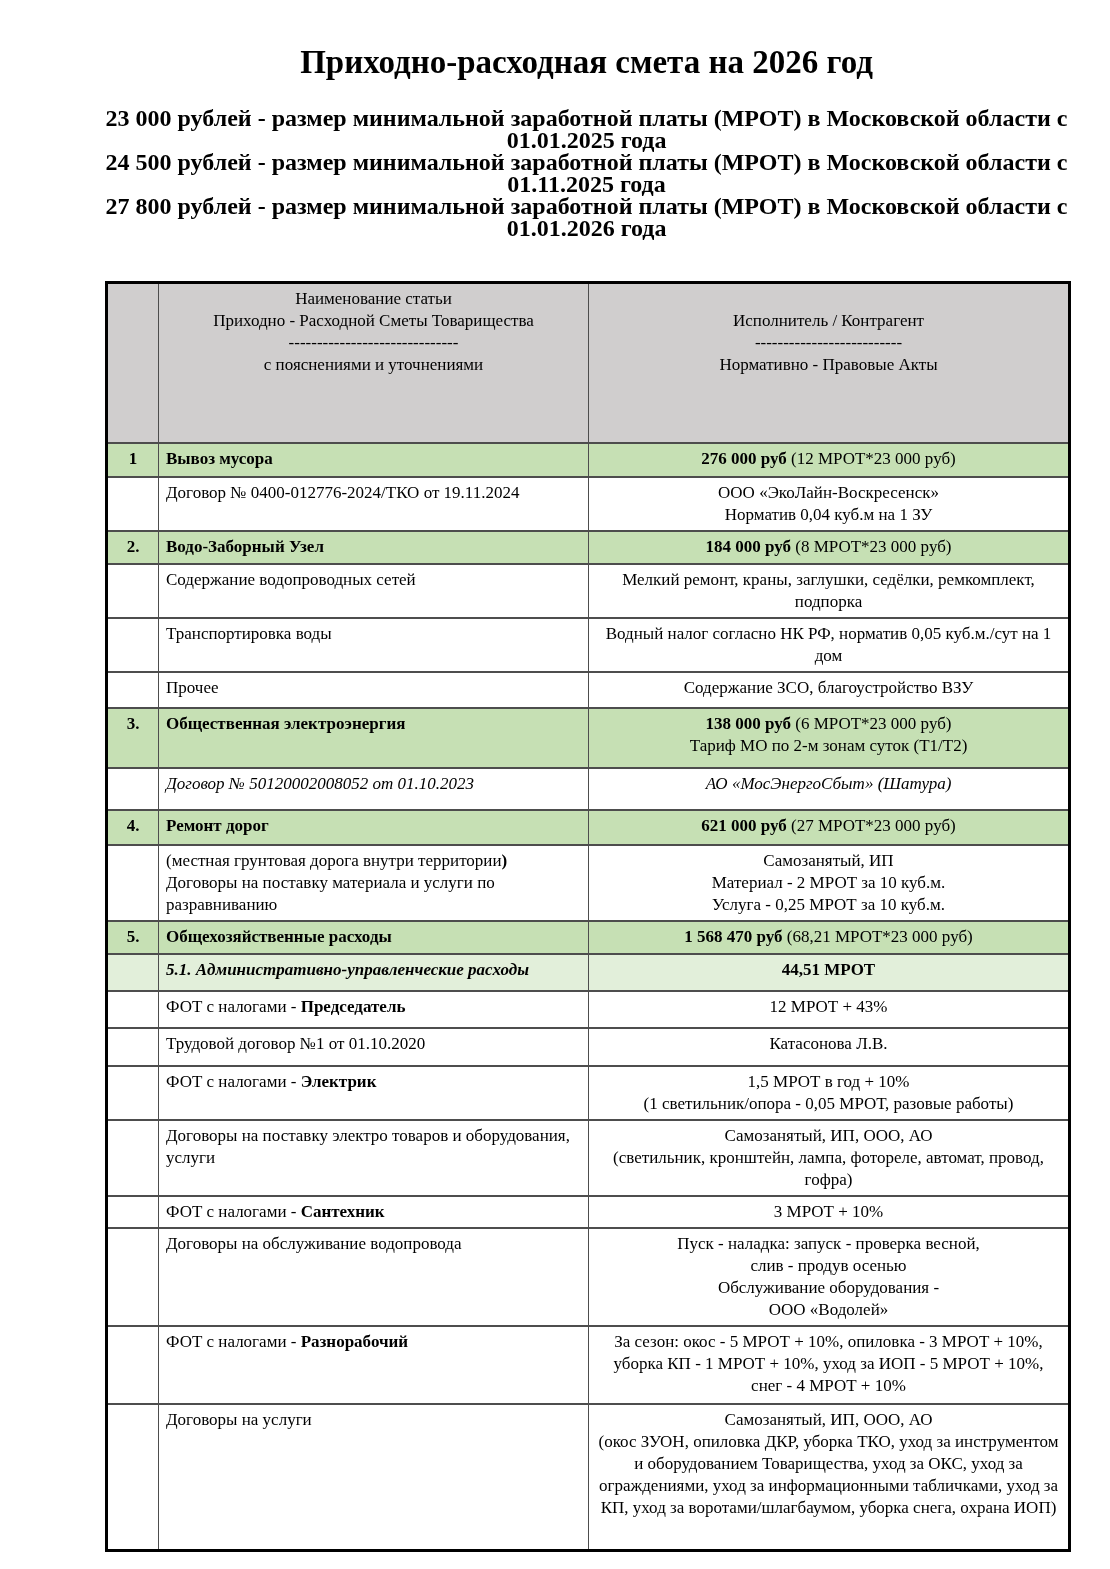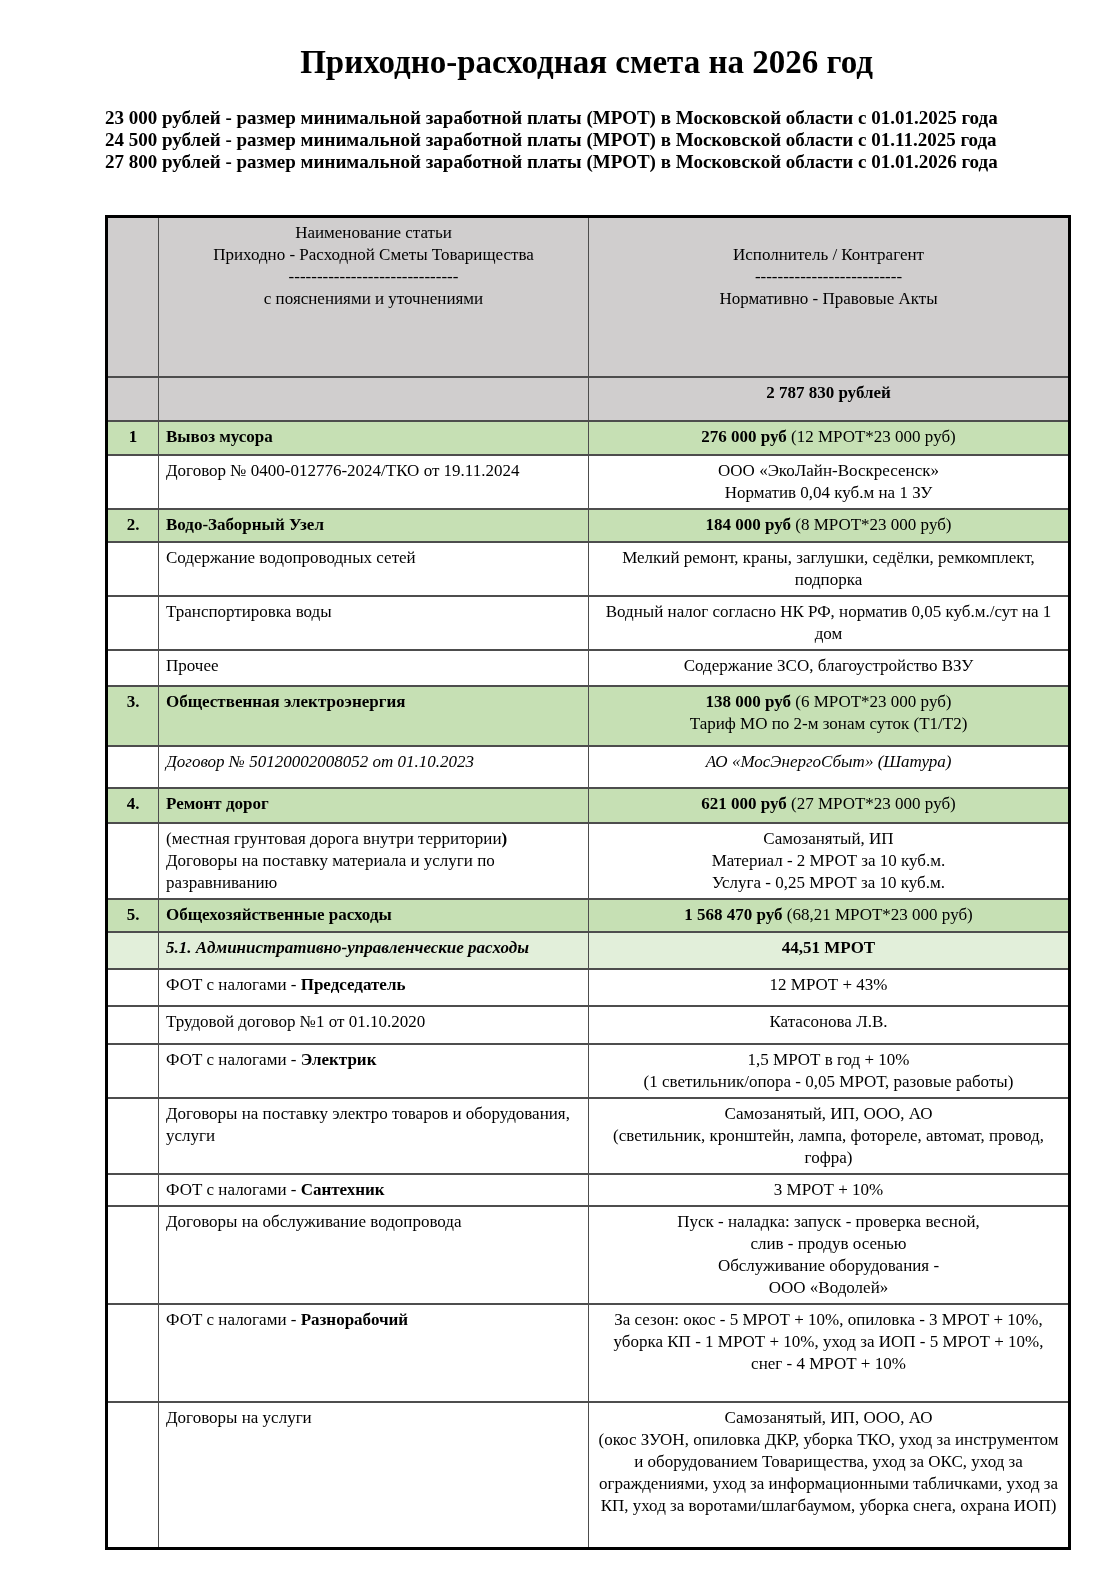--- a/index.html
+++ b/index.html
@@ -17,22 +17,23 @@
   .title {
     margin: 0;
     padding-top: 44px;
     text-align: center;
     font-size: 33px;
     font-weight: bold;
     line-height: 36px;
   }
   .intro {
     margin-top: 27px;
+    text-align: center;
     font-weight: bold;
-    font-size: 19px;
+    font-size: 24px;
     line-height: 22px;
   }
   .intro-line { margin: 0; }
   table.estimate {
     border-collapse: collapse;
     table-layout: fixed;
     width: 963px;
     margin-top: 42px;
     border: 3px solid #000;
   }
@@ -92,27 +93,20 @@
             <div class="cl"><span class="">------------------------------</span></div>
             <div class="cl"><span class="">с пояснениями и уточнениями</span></div>
           </td>
           <td class="col-value">
             <div class="cl"></div>
             <div class="cl"><span class="">Исполнитель / Контрагент</span></div>
             <div class="cl"><span class="">--------------------------</span></div>
             <div class="cl"><span class="">Нормативно - Правовые Акты</span></div>
           </td>
         </tr>
-        <tr class="row-gray" style="height: 44px;">
-          <td class="col-num"></td>
-          <td class="col-name"></td>
-          <td class="col-value">
-            <div class="cl"><span class="b ">2 787 830 рублей</span></div>
-          </td>
-        </tr>
         <tr class="row-green" style="height: 34px;">
           <td class="col-num">1</td>
           <td class="col-name">
             <div class="cl"><span class="b ">Вывоз мусора</span></div>
           </td>
           <td class="col-value">
             <div class="cl"><span class="b ">276 000 руб </span><span class="">(12 МРОТ*23 000 руб)</span></div>
           </td>
         </tr>
         <tr class="row-white" style="height: 53px;">
@@ -271,21 +265,21 @@
           <td class="col-name">
             <div class="cl"><span class="">Договоры на обслуживание водопровода</span></div>
           </td>
           <td class="col-value">
             <div class="cl"><span class="">Пуск - наладка: запуск - проверка весной,</span></div>
             <div class="cl"><span class="">слив - продув осенью</span></div>
             <div class="cl"><span class="">Обслуживание оборудования -</span></div>
             <div class="cl"><span class="">ООО «Водолей»</span></div>
           </td>
         </tr>
-        <tr class="row-white" style="height: 98px;">
+        <tr class="row-white" style="height: 78px;">
           <td class="col-num"></td>
           <td class="col-name">
             <div class="cl"><span class="">ФОТ с налогами - </span><span class="b ">Разнорабочий</span></div>
           </td>
           <td class="col-value">
             <div class="cl"><span class="">За сезон: окос - 5 МРОТ + 10%, опиловка - 3 МРОТ + 10%, уборка КП - 1 МРОТ + 10%, уход за ИОП - 5 МРОТ + 10%, снег - 4 МРОТ + 10%</span></div>
           </td>
         </tr>
         <tr class="row-white" style="height: 147px;">
           <td class="col-num"></td>

